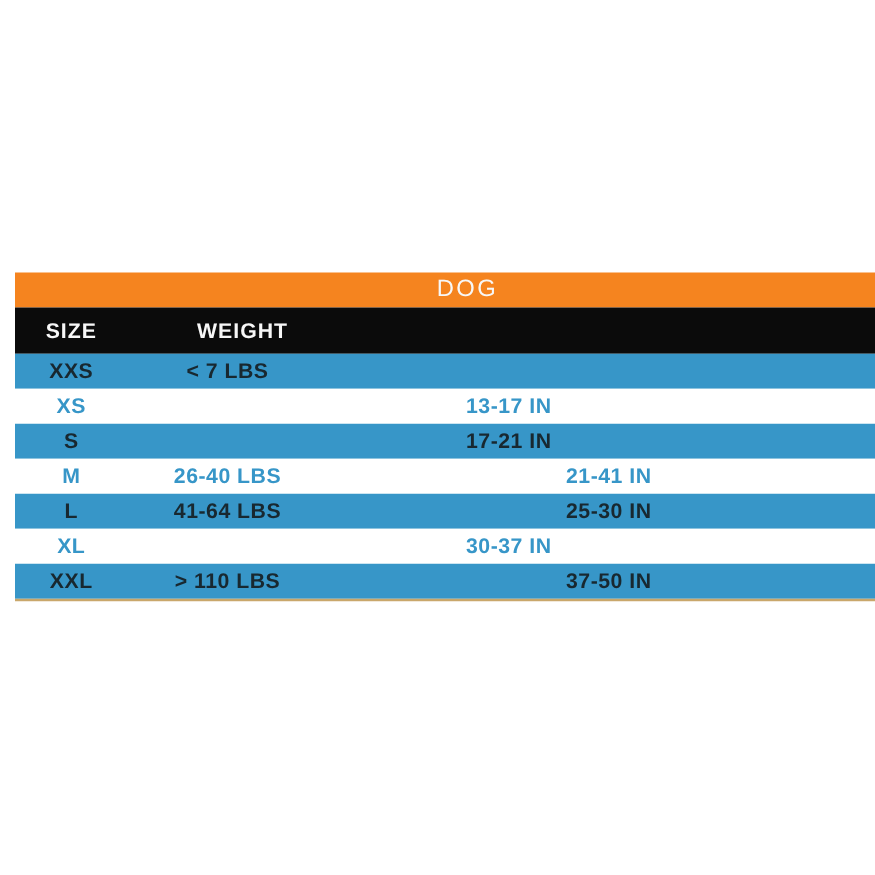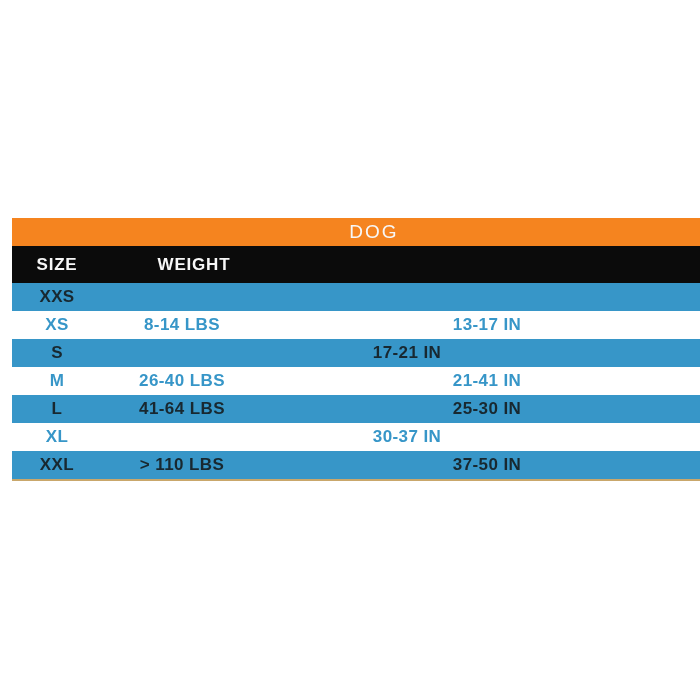--- a/index.html
+++ b/index.html
@@ -86,25 +86,25 @@
       <span>DOG</span>
     </div>
 
     <div class="header-row">
       <span class="col size">SIZE</span>
       <span class="col weight">WEIGHT</span>
     </div>
 
     <div class="row alt-blue">
       <span class="col size">XXS</span>
+      <span class="col weight">&lt; 7 LBS</span>
     </div>
 
     <div class="row alt-white">
       <span class="col size">XS</span>
-      <span class="col weight">8-14 LBS</span>
       <span class="col chest">13-17 IN</span>
     </div>
 
     <div class="row alt-blue">
       <span class="col size">S</span>
       <span class="col chest">17-21 IN</span>
     </div>
 
     <div class="row alt-white">
       <span class="col size">M</span>

